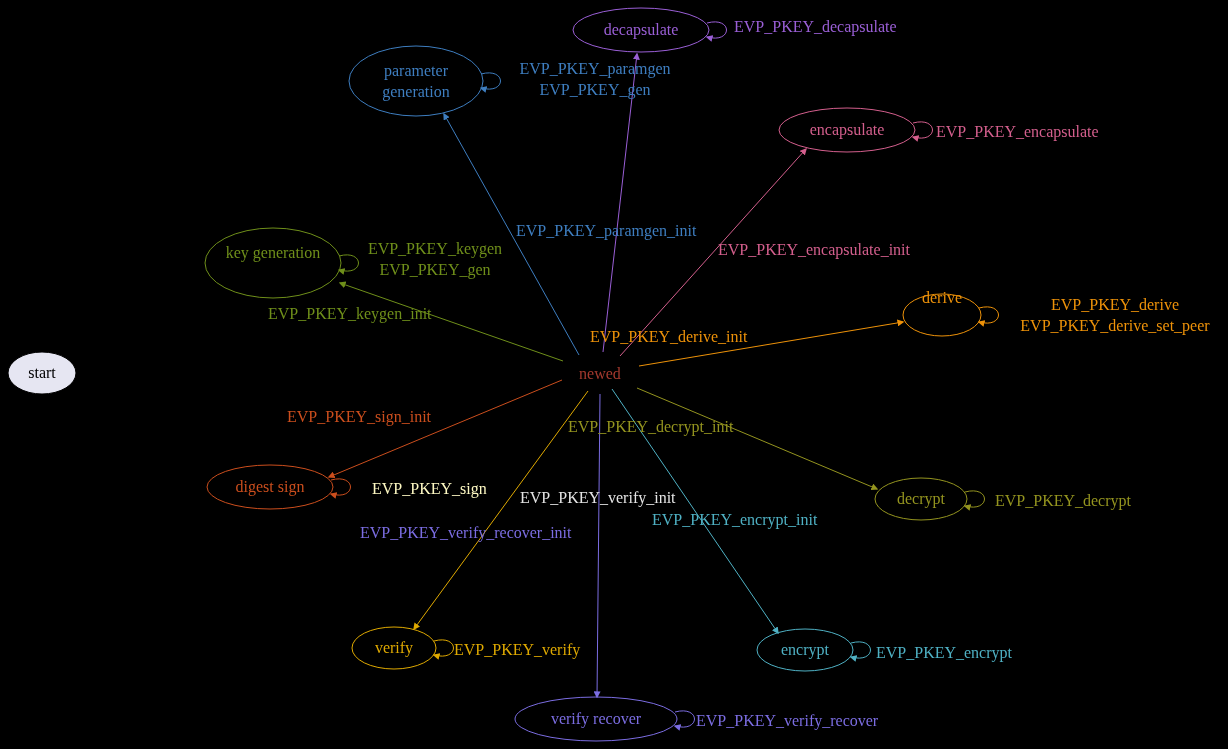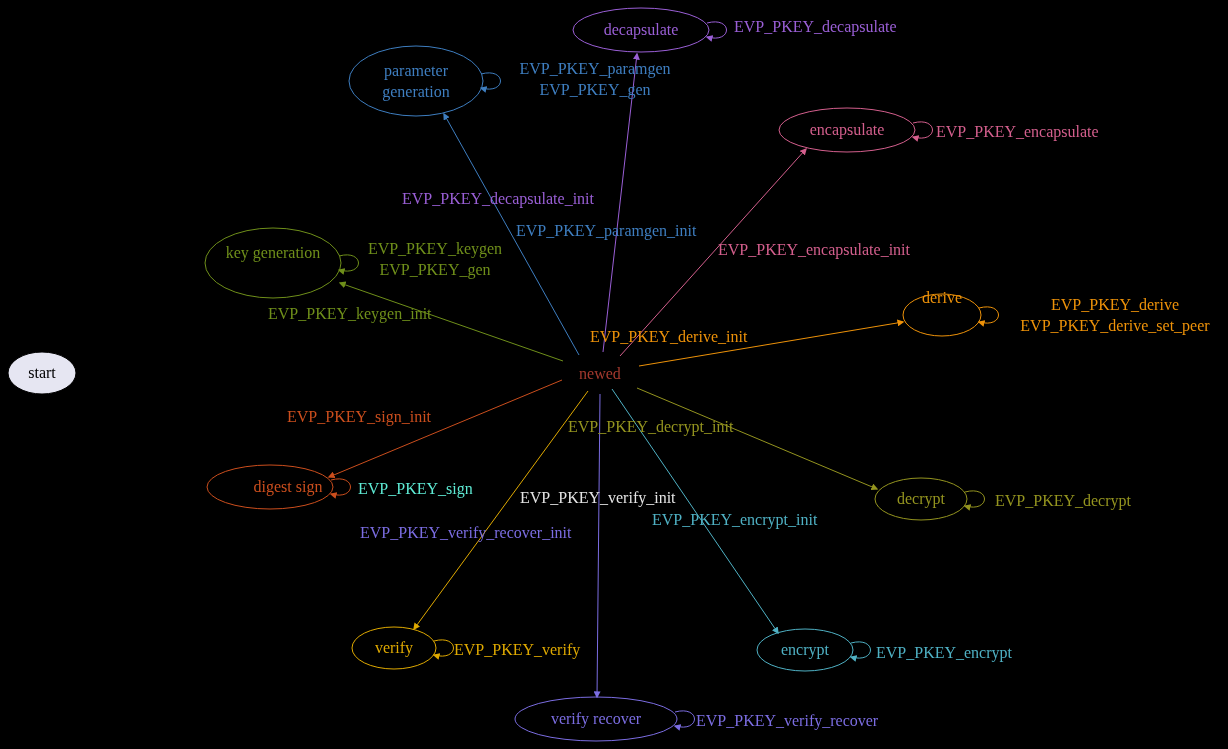--- a/index.html
+++ b/index.html
@@ -105,41 +105,40 @@
     <path d="M675,712 C701,705 701,733 675,726" fill="none" stroke-width="1" marker-end="url(#arrow-violet)" stroke="#7b6de2"></path>
   </svg>
 
   <div class="lbl node-label start-label" style="left: 10px; top: 362px; width: 64px; color: rgb(0, 0, 0);">start</div>
   <div class="lbl node-label" style="left: 560px; top: 363px; width: 80px; color: rgb(165, 57, 46);">newed</div>
   <div class="lbl node-label" style="left: 366px; top: 60px; width: 100px; color: rgb(62, 126, 192);">parameter generation</div>
   <div class="lbl node-label" style="left: 581px; top: 19px; width: 120px; color: rgb(154, 95, 214);">decapsulate</div>
   <div class="lbl node-label" style="left: 787px; top: 119px; width: 120px; color: rgb(212, 95, 141);">encapsulate</div>
   <div class="lbl node-label" style="left: 223px; top: 242px; width: 100px; color: rgb(111, 143, 26);">key generation</div>
   <div class="lbl node-label" style="left: 907px; top: 287px; width: 70px; color: rgb(238, 146, 9);">derive</div>
-  <div class="lbl node-label nowrap" style="left: 228px; top: 476px; width: 120px; color: rgb(203, 78, 29);">digest sign</div>
+  <div class="lbl node-label nowrap" style="left: 210px; top: 476px; width: 120px; color: rgb(203, 78, 29);">digest sign</div>
   <div class="lbl node-label" style="left: 886px; top: 488px; width: 70px; color: rgb(148, 148, 31);">decrypt</div>
   <div class="lbl node-label" style="left: 359px; top: 637px; width: 70px; color: rgb(223, 169, 0);">verify</div>
   <div class="lbl node-label" style="left: 770px; top: 639px; width: 70px; color: rgb(79, 177, 196);">encrypt</div>
   <div class="lbl node-label nowrap" style="left: 526px; top: 708px; width: 140px; color: rgb(123, 109, 226);">verify recover</div>
 
   <div class="lbl center" style="left: 505px; top: 58px; width: 180px; color: rgb(62, 126, 192); text-align: center;">EVP_PKEY_paramgen
 EVP_PKEY_gen</div>
   <div class="lbl nowrap" style="left: 734px; top: 16px; color: rgb(154, 95, 214);">EVP_PKEY_decapsulate</div>
   <div class="lbl nowrap" style="left: 936px; top: 121px; color: rgb(212, 95, 141);">EVP_PKEY_encapsulate</div>
   <div class="lbl center" style="left: 360px; top: 238px; width: 150px; color: rgb(111, 143, 26);">EVP_PKEY_keygen
 EVP_PKEY_gen</div>
   <div class="lbl center" style="left: 1005px; top: 294px; width: 220px; color: rgb(238, 146, 9);">EVP_PKEY_derive
 EVP_PKEY_derive_set_peer</div>
-  <div class="lbl nowrap" style="left: 358px; top: 478px; color: #5eead4;">EVP_PKEY_sign</div>
+  <div class="lbl nowrap" style="left: 372px; top: 478px; color: #fef9c3;">EVP_PKEY_sign</div>
   <div class="lbl nowrap" style="left: 995px; top: 490px; color: rgb(148, 148, 31);">EVP_PKEY_decrypt</div>
   <div class="lbl nowrap" style="left: 454px; top: 639px; color: rgb(223, 169, 0);">EVP_PKEY_verify</div>
   <div class="lbl nowrap" style="left: 876px; top: 642px; color: rgb(79, 177, 196);">EVP_PKEY_encrypt</div>
   <div class="lbl nowrap" style="left: 696px; top: 710px; color: rgb(123, 109, 226);">EVP_PKEY_verify_recover</div>
 
-  <div class="lbl nowrap" style="left: 402px; top: 188px; color: rgb(154, 95, 214);">EVP_PKEY_decapsulate_init</div>
   <div class="lbl nowrap" style="left: 516px; top: 220px; color: rgb(62, 126, 192);">EVP_PKEY_paramgen_init</div>
   <div class="lbl nowrap" style="left: 718px; top: 239px; color: rgb(212, 95, 141);">EVP_PKEY_encapsulate_init</div>
   <div class="lbl nowrap" style="left: 268px; top: 303px; color: rgb(111, 143, 26);">EVP_PKEY_keygen_init</div>
   <div class="lbl nowrap" style="left: 590px; top: 326px; color: rgb(238, 146, 9);">EVP_PKEY_derive_init</div>
   <div class="lbl nowrap" style="left: 287px; top: 406px; color: rgb(203, 78, 29);">EVP_PKEY_sign_init</div>
   <div class="lbl nowrap" style="left: 568px; top: 416px; color: rgb(148, 148, 31);">EVP_PKEY_decrypt_init</div>
   <div class="lbl nowrap" style="left: 520px; top: 487px; color: #e5e5e5;">EVP_PKEY_verify_init</div>
   <div class="lbl nowrap" style="left: 652px; top: 509px; color: rgb(79, 177, 196);">EVP_PKEY_encrypt_init</div>
   <div class="lbl nowrap" style="left: 360px; top: 522px; color: rgb(123, 109, 226);">EVP_PKEY_verify_recover_init</div>
 

